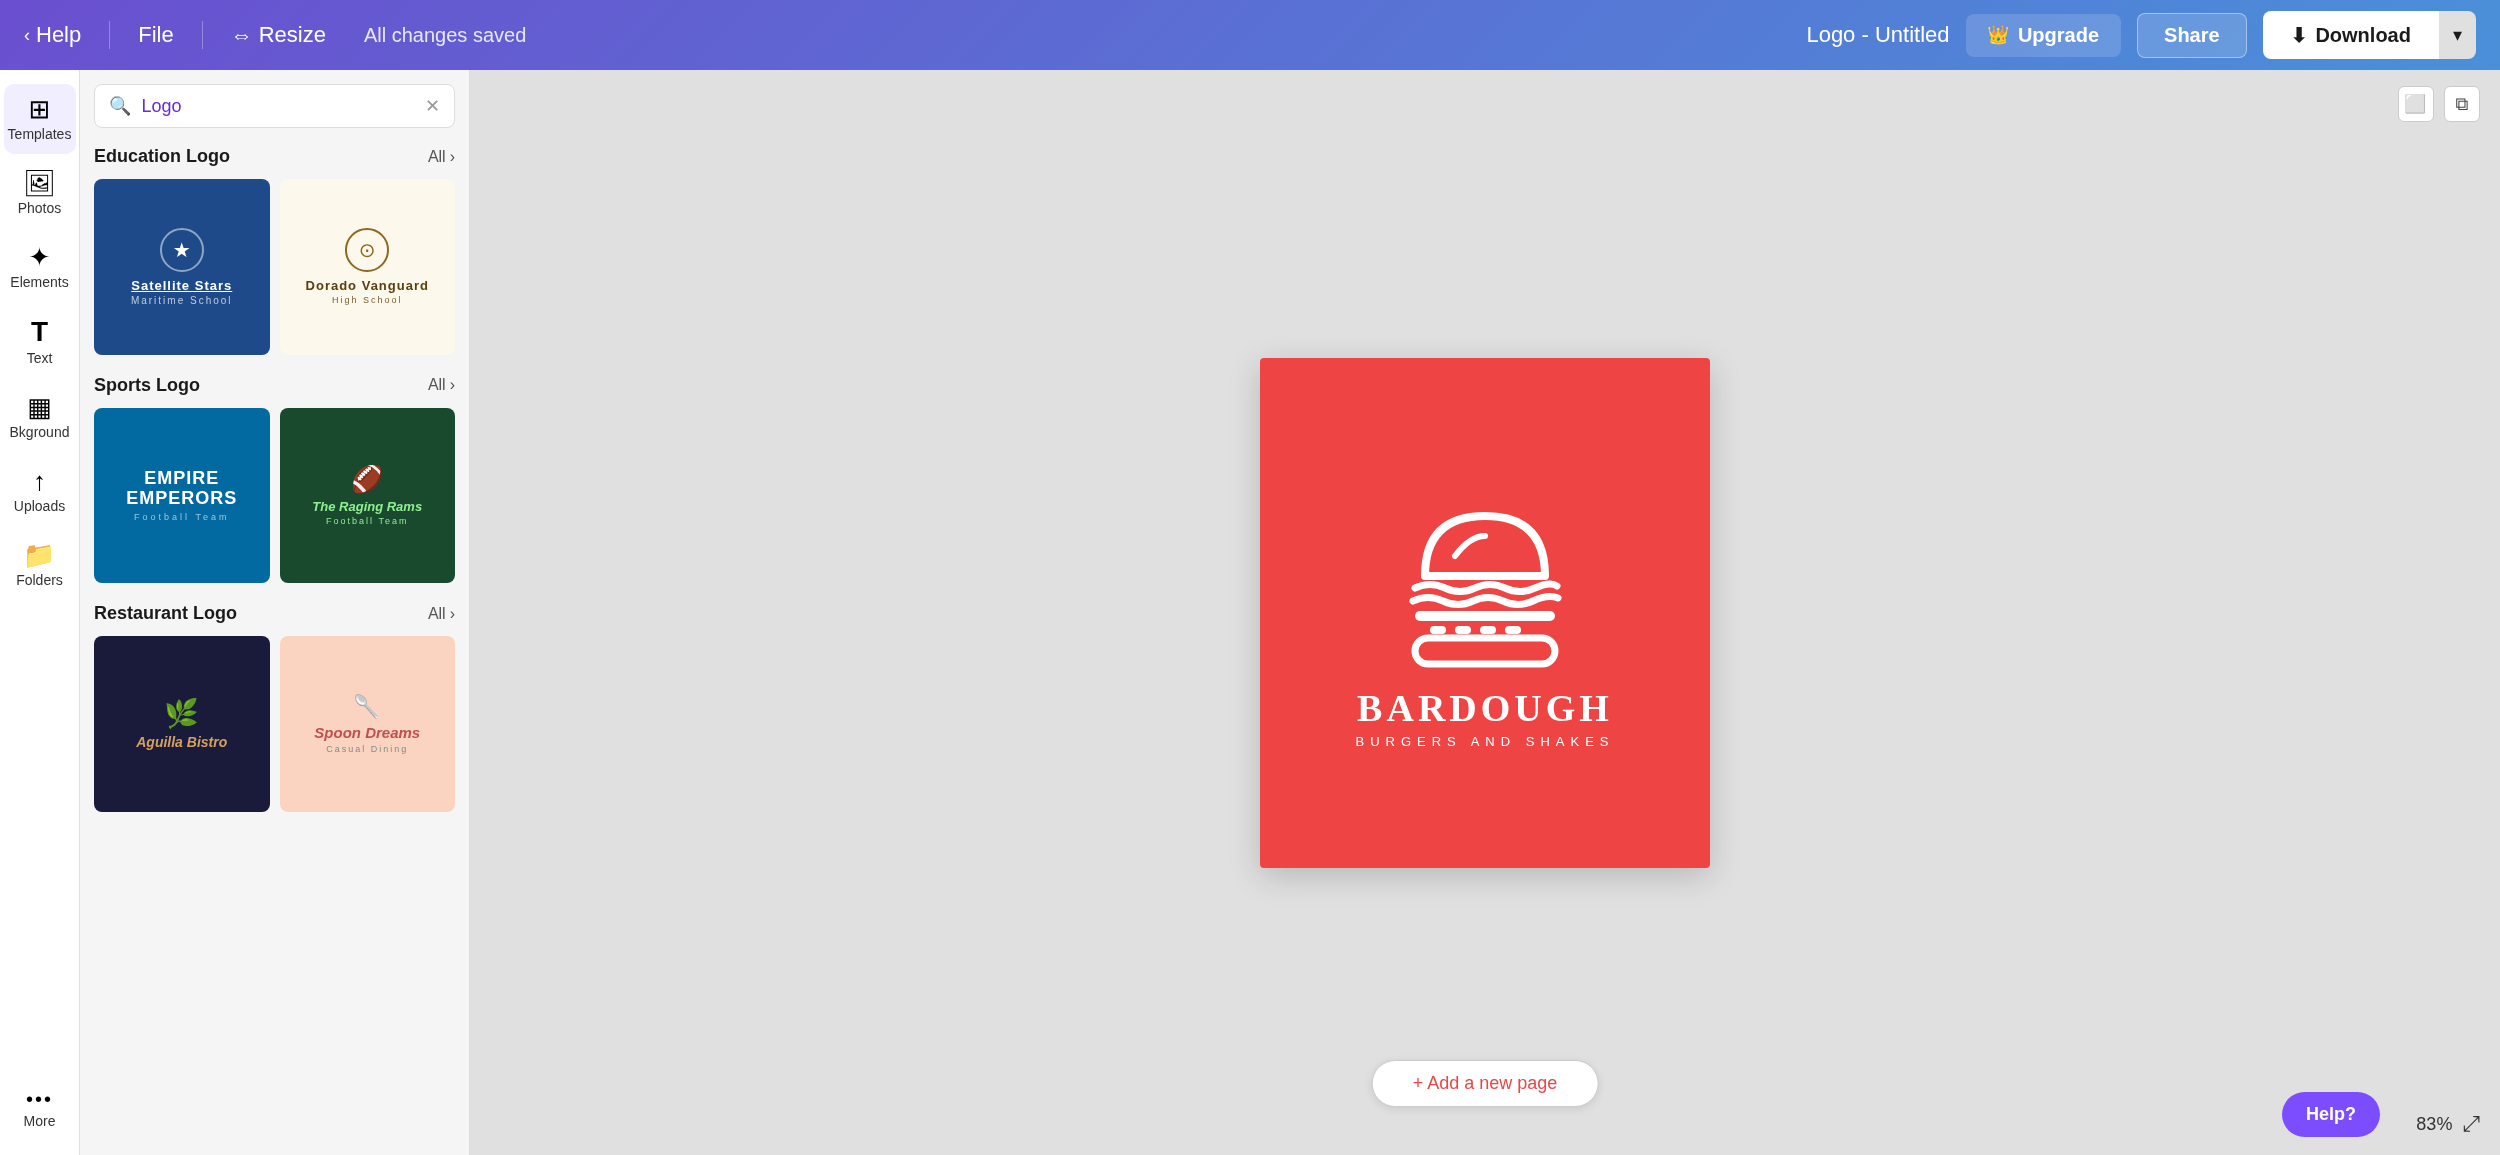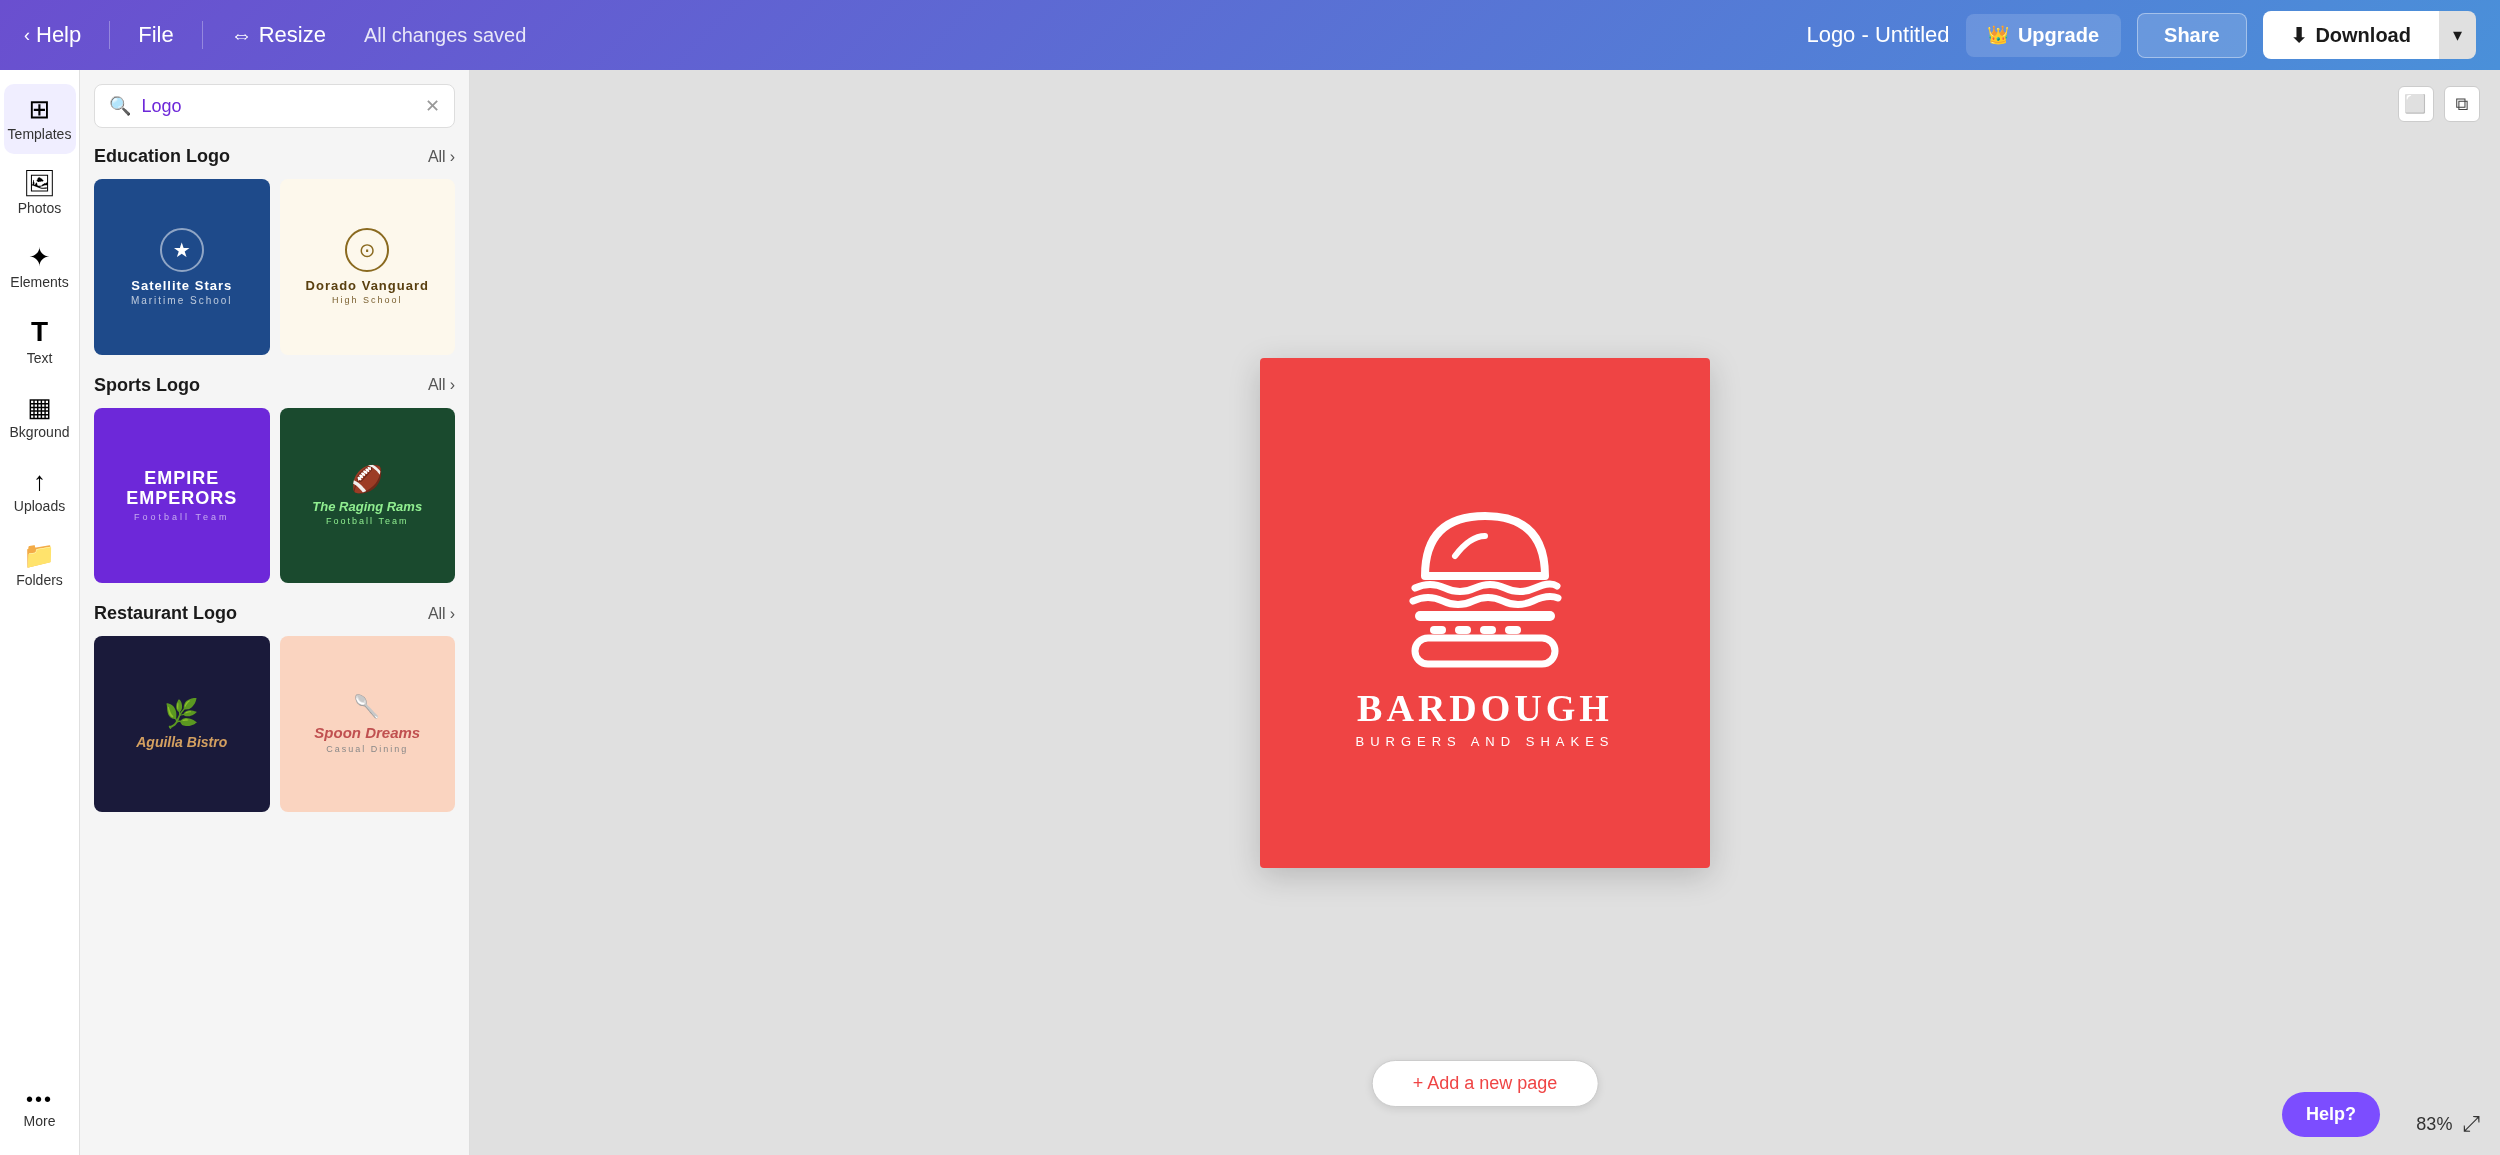--- a/index.html
+++ b/index.html
@@ -81,27 +81,27 @@
     .template-grid { display: grid; grid-template-columns: 1fr 1fr; gap: 10px; margin-bottom: 20px; }
     .template-card {
       border-radius: 8px; overflow: hidden; cursor: pointer; aspect-ratio: 1;
       transition: transform 0.1s;
     }
 
     
     .tmpl-satellite { background: #1e4a8a; display: flex; align-items: center; justify-content: center; flex-direction: column; padding: 16px; }
     .tmpl-dorado { background: #fdf8ec; display: flex; align-items: center; justify-content: center; flex-direction: column; padding: 16px; }
     
-    .tmpl-empire { background: #6d28d9; display: flex; align-items: center; justify-content: center; flex-direction: column; padding: 16px; }
+    .tmpl-empire { background: #0369a1; display: flex; align-items: center; justify-content: center; flex-direction: column; padding: 16px; }
     .tmpl-raging { background: #1a4a2e; display: flex; align-items: center; justify-content: center; flex-direction: column; padding: 16px; }
     
     .tmpl-aguilla { background: #1a1a3a; display: flex; align-items: center; justify-content: center; flex-direction: column; padding: 16px; }
     .tmpl-spoon { background: #fad4c0; display: flex; align-items: center; justify-content: center; flex-direction: column; padding: 16px; }
 
-    .tmpl-text-white { color: #fff; font-size: 13px; font-weight: 800; text-align: center; letter-spacing: 1px; }
+    .tmpl-text-white { color: #fff; font-size: 13px; font-weight: 800; text-align: center; letter-spacing: 1px; text-decoration: underline; }
     .tmpl-text-sub { color: rgba(255,255,255,0.7); font-size: 10px; text-align: center; letter-spacing: 2px; margin-top: 2px; }
     .tmpl-text-dark { color: #5a4010; font-size: 13px; font-weight: 700; text-align: center; letter-spacing: 1px; }
     .tmpl-text-sub-dark { color: #7a6030; font-size: 9px; text-align: center; letter-spacing: 2px; margin-top: 2px; }
     .tmpl-circle { width: 44px; height: 44px; border: 2.5px solid rgba(255,255,255,0.5); border-radius: 50%; display: flex; align-items: center; justify-content: center; margin-bottom: 6px; }
     .tmpl-circle-dark { width: 44px; height: 44px; border: 2.5px solid #8a6a20; border-radius: 50%; display: flex; align-items: center; justify-content: center; margin-bottom: 6px; }
     .tmpl-star { font-size: 20px; color: #fff; }
     .tmpl-star-dark { font-size: 20px; color: #8a6a20; }
 
     .tmpl-empire-text { color: #fff; font-size: 18px; font-weight: 900; text-align: center; letter-spacing: 1px; line-height: 1.1; }
     .tmpl-empire-sub { color: rgba(255,255,255,0.6); font-size: 9px; text-align: center; letter-spacing: 3px; margin-top: 3px; }

